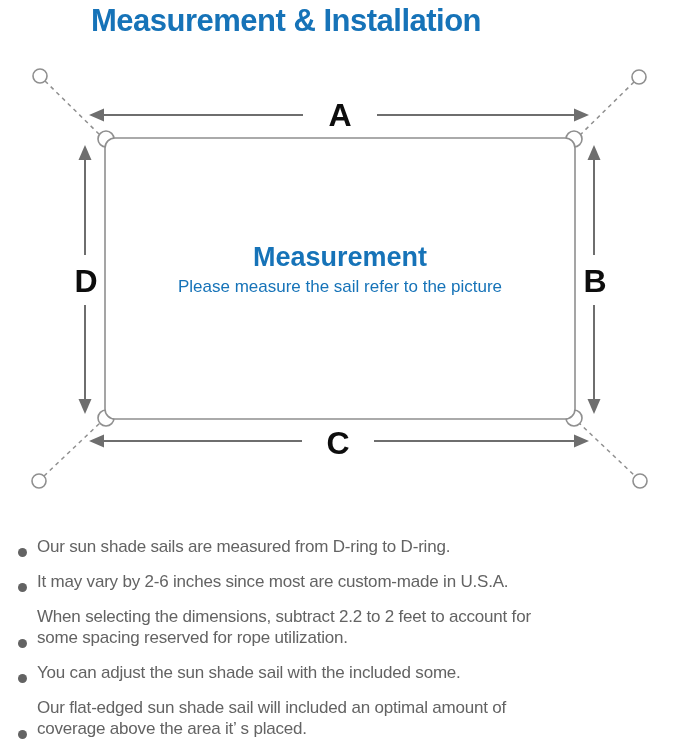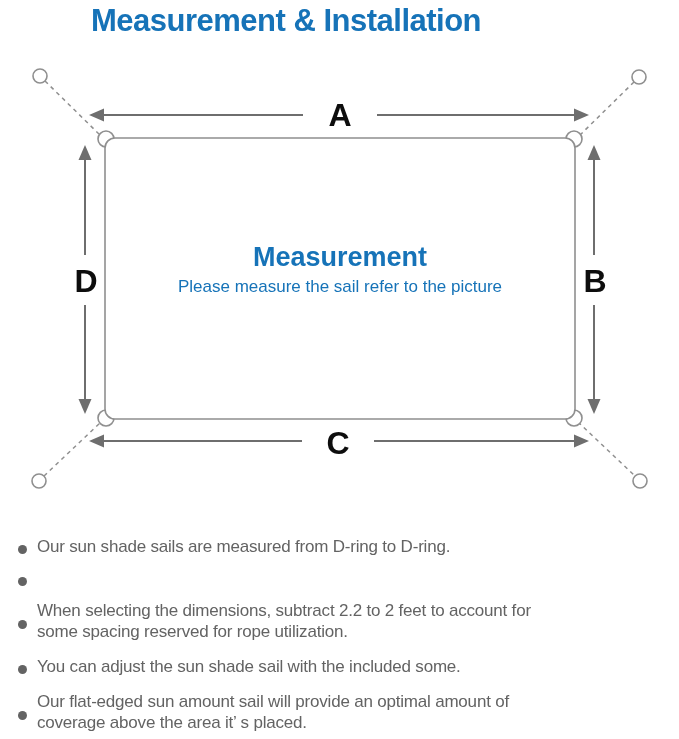--- a/index.html
+++ b/index.html
@@ -58,21 +58,21 @@
     font-size: 17px;
     fill: var(--accent, #1673b8);
     text-anchor: middle;
   }
   .notes {
     list-style: none;
     padding: 16px 10px 0 10px;
   }
   .note-item {
     display: flex;
-    align-items: center;
+    align-items: flex-end;
     margin-bottom: 14px;
     color: var(--note, #636363);
     font-size: 17px;
     line-height: 21px;
     letter-spacing: -0.2px;
   }
   .bullet-dot {
     flex: 0 0 auto;
     width: 9px;
     height: 9px;
@@ -140,28 +140,29 @@
     </svg>
   </div>
 
   <ul class="notes">
     <li class="note-item">
       <span class="bullet-dot"></span>
       <span class="note-text">Our sun shade sails are measured from D-ring to D-ring.</span>
     </li>
     <li class="note-item">
       <span class="bullet-dot"></span>
+      <span class="note-text">It may vary by 2-6 inches since most are custom-made in U.S.A.</span>
     </li>
     <li class="note-item">
       <span class="bullet-dot"></span>
       <span class="note-text">When selecting the dimensions, subtract 2.2 to 2 feet to account for some spacing reserved for rope utilization.</span>
     </li>
     <li class="note-item">
       <span class="bullet-dot"></span>
       <span class="note-text">You can adjust the sun shade sail with the included some.</span>
     </li>
     <li class="note-item">
       <span class="bullet-dot"></span>
-      <span class="note-text">Our flat-edged sun amount sail will provide an optimal amount of coverage above the area it’ s placed.</span>
+      <span class="note-text">Our flat-edged sun shade sail will included an optimal amount of coverage above the area it’ s placed.</span>
     </li>
   </ul>
 
 </div>
 
 </body></html>

